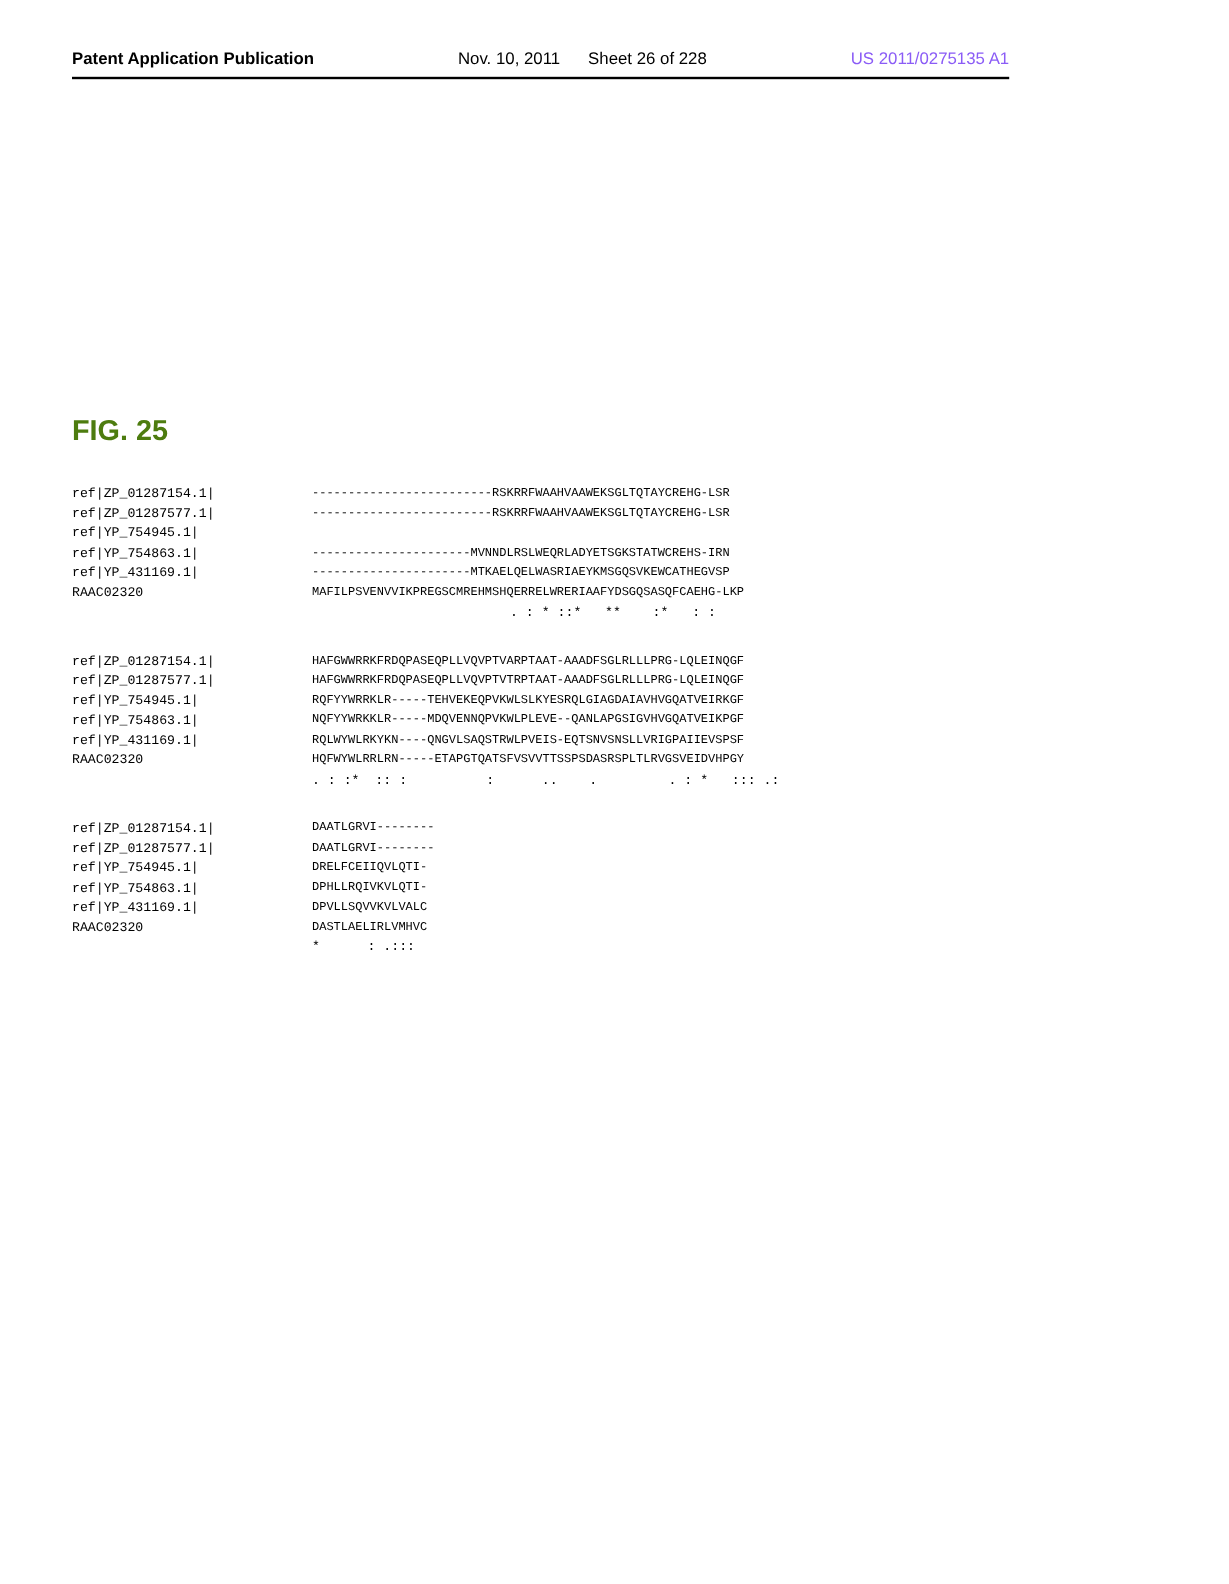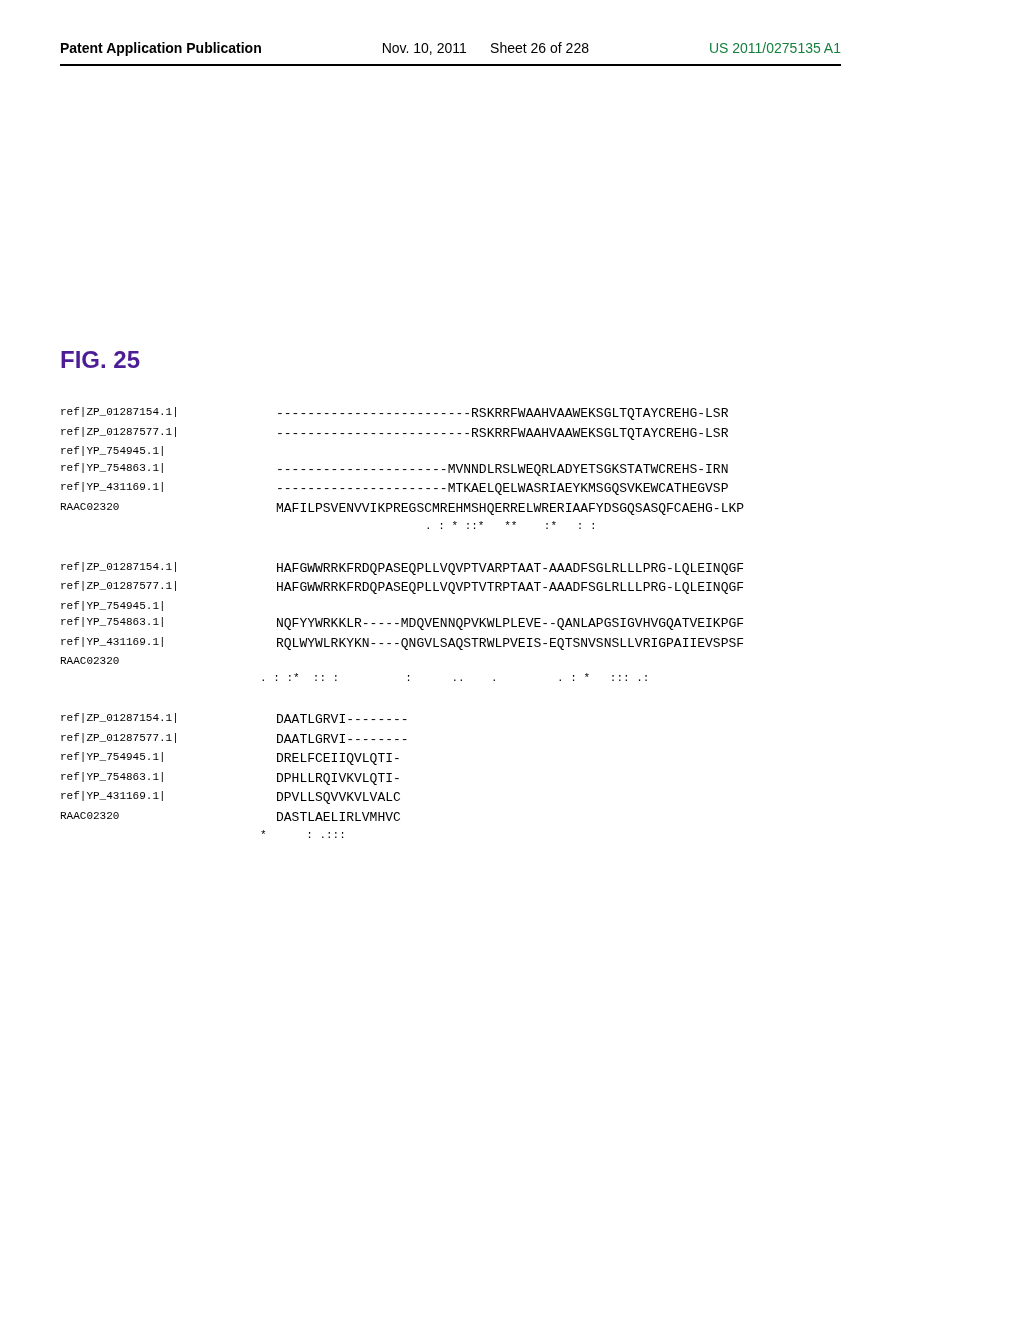--- a/index.html
+++ b/index.html
@@ -39,56 +39,55 @@
     }
 
     .header-center {
       font-size: 14px;
       color: #000;
       text-align: right;
     }
 
     .header-right {
       font-size: 14px;
-      color: #15803d;
+      color: #8b5cf6;
       text-align: right;
     }
 
     .fig-title {
       font-size: 24px;
       font-weight: bold;
       margin-top: 280px;
       margin-bottom: 30px;
-      color: #4c1d95;
+      color: #4d7c0f;
     }
 
     .sequence-block {
       margin-bottom: 24px;
     }
 
     .sequence-row {
       display: flex;
       font-family: 'Courier New', Courier, monospace;
       font-size: 11px;
       line-height: 1.5;
       color: #000;
       white-space: pre;
-      gap: 16px;
     }
 
     .seq-id {
       width: 200px;
       min-width: 200px;
       font-family: 'Courier New', Courier, monospace;
       font-size: 11px;
     }
 
     .seq-data {
       font-family: 'Courier New', Courier, monospace;
-      font-size: 13px;
+      font-size: 10px;
       letter-spacing: 0px;
     }
 
     .conservation-row {
       display: flex;
       font-family: 'Courier New', Courier, monospace;
       font-size: 11px;
       line-height: 1.5;
       color: #000;
       white-space: pre;
@@ -121,24 +120,24 @@
         <div class="sequence-row"><span class="seq-id">ref|ZP_01287577.1|</span><span class="seq-data">-------------------------RSKRRFWAAHVAAWEKSGLTQTAYCREHG-LSR</span></div>
         <div class="sequence-row"><span class="seq-id">ref|YP_754945.1|</span></div>
         <div class="sequence-row"><span class="seq-id">ref|YP_754863.1|</span><span class="seq-data">----------------------MVNNDLRSLWEQRLADYETSGKSTATWCREHS-IRN</span></div>
         <div class="sequence-row"><span class="seq-id">ref|YP_431169.1|</span><span class="seq-data">----------------------MTKAELQELWASRIAEYKMSGQSVKEWCATHEGVSP</span></div>
         <div class="sequence-row"><span class="seq-id">RAAC02320</span><span class="seq-data">MAFILPSVENVVIKPREGSCMREHMSHQERRELWRERIAAFYDSGQSASQFCAEHG-LKP</span></div>
         <div class="conservation-row"><span class="conservation-spacer"> </span><span>                         . : * ::*   **    :*   : :</span></div>
       </div>
       <div class="sequence-block">
         <div class="sequence-row"><span class="seq-id">ref|ZP_01287154.1|</span><span class="seq-data">HAFGWWRRKFRDQPASEQPLLVQVPTVARPTAAT-AAADFSGLRLLLPRG-LQLEINQGF</span></div>
         <div class="sequence-row"><span class="seq-id">ref|ZP_01287577.1|</span><span class="seq-data">HAFGWWRRKFRDQPASEQPLLVQVPTVTRPTAAT-AAADFSGLRLLLPRG-LQLEINQGF</span></div>
-        <div class="sequence-row"><span class="seq-id">ref|YP_754945.1|</span></div>
+        <div class="sequence-row"><span class="seq-id">ref|YP_754945.1|</span><span class="seq-data">RQFYYWRRKLR-----TEHVEKEQPVKWLSLKYESRQLGIAGDAIAVHVGQATVEIRKGF</span></div>
         <div class="sequence-row"><span class="seq-id">ref|YP_754863.1|</span><span class="seq-data">NQFYYWRKKLR-----MDQVENNQPVKWLPLEVE--QANLAPGSIGVHVGQATVEIKPGF</span></div>
         <div class="sequence-row"><span class="seq-id">ref|YP_431169.1|</span><span class="seq-data">RQLWYWLRKYKN----QNGVLSAQSTRWLPVEIS-EQTSNVSNSLLVRIGPAIIEVSPSF</span></div>
-        <div class="sequence-row"><span class="seq-id">RAAC02320</span></div>
+        <div class="sequence-row"><span class="seq-id">RAAC02320</span><span class="seq-data">HQFWYWLRRLRN-----ETAPGTQATSFVSVVTTSSPSDASRSPLTLRVGSVEIDVHPGY</span></div>
         <div class="conservation-row"><span class="conservation-spacer"> </span><span>. : :*  :: :          :      ..    .         . : *   ::: .:</span></div>
       </div>
       <div class="sequence-block">
         <div class="sequence-row"><span class="seq-id">ref|ZP_01287154.1|</span><span class="seq-data">DAATLGRVI--------</span></div>
         <div class="sequence-row"><span class="seq-id">ref|ZP_01287577.1|</span><span class="seq-data">DAATLGRVI--------</span></div>
         <div class="sequence-row"><span class="seq-id">ref|YP_754945.1|</span><span class="seq-data">DRELFCEIIQVLQTI-</span></div>
         <div class="sequence-row"><span class="seq-id">ref|YP_754863.1|</span><span class="seq-data">DPHLLRQIVKVLQTI-</span></div>
         <div class="sequence-row"><span class="seq-id">ref|YP_431169.1|</span><span class="seq-data">DPVLLSQVVKVLVALC</span></div>
         <div class="sequence-row"><span class="seq-id">RAAC02320</span><span class="seq-data">DASTLAELIRLVMHVC</span></div>
         <div class="conservation-row"><span class="conservation-spacer"> </span><span>*      : .:::</span></div>

